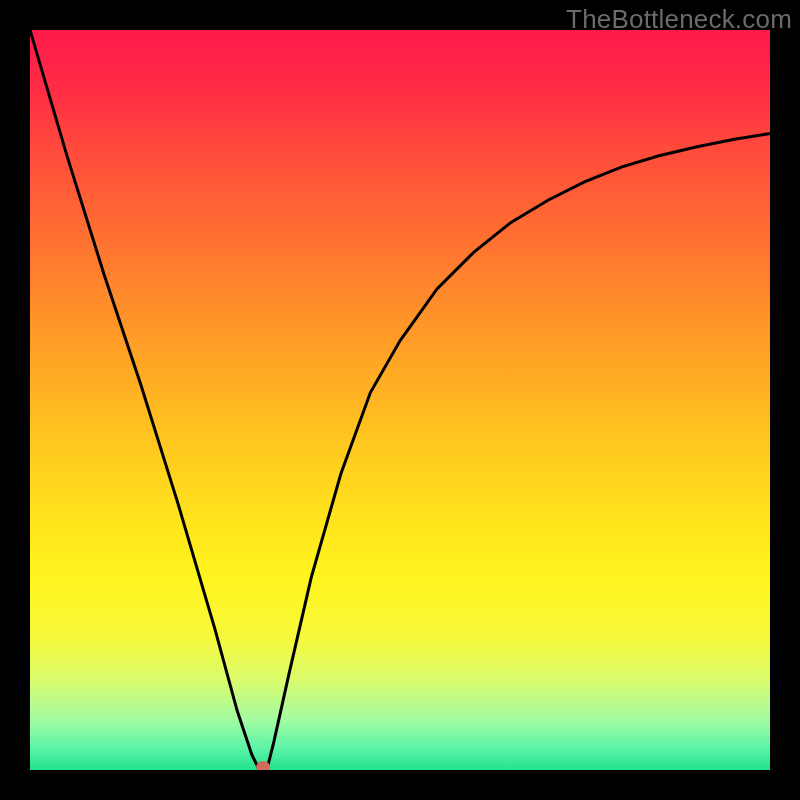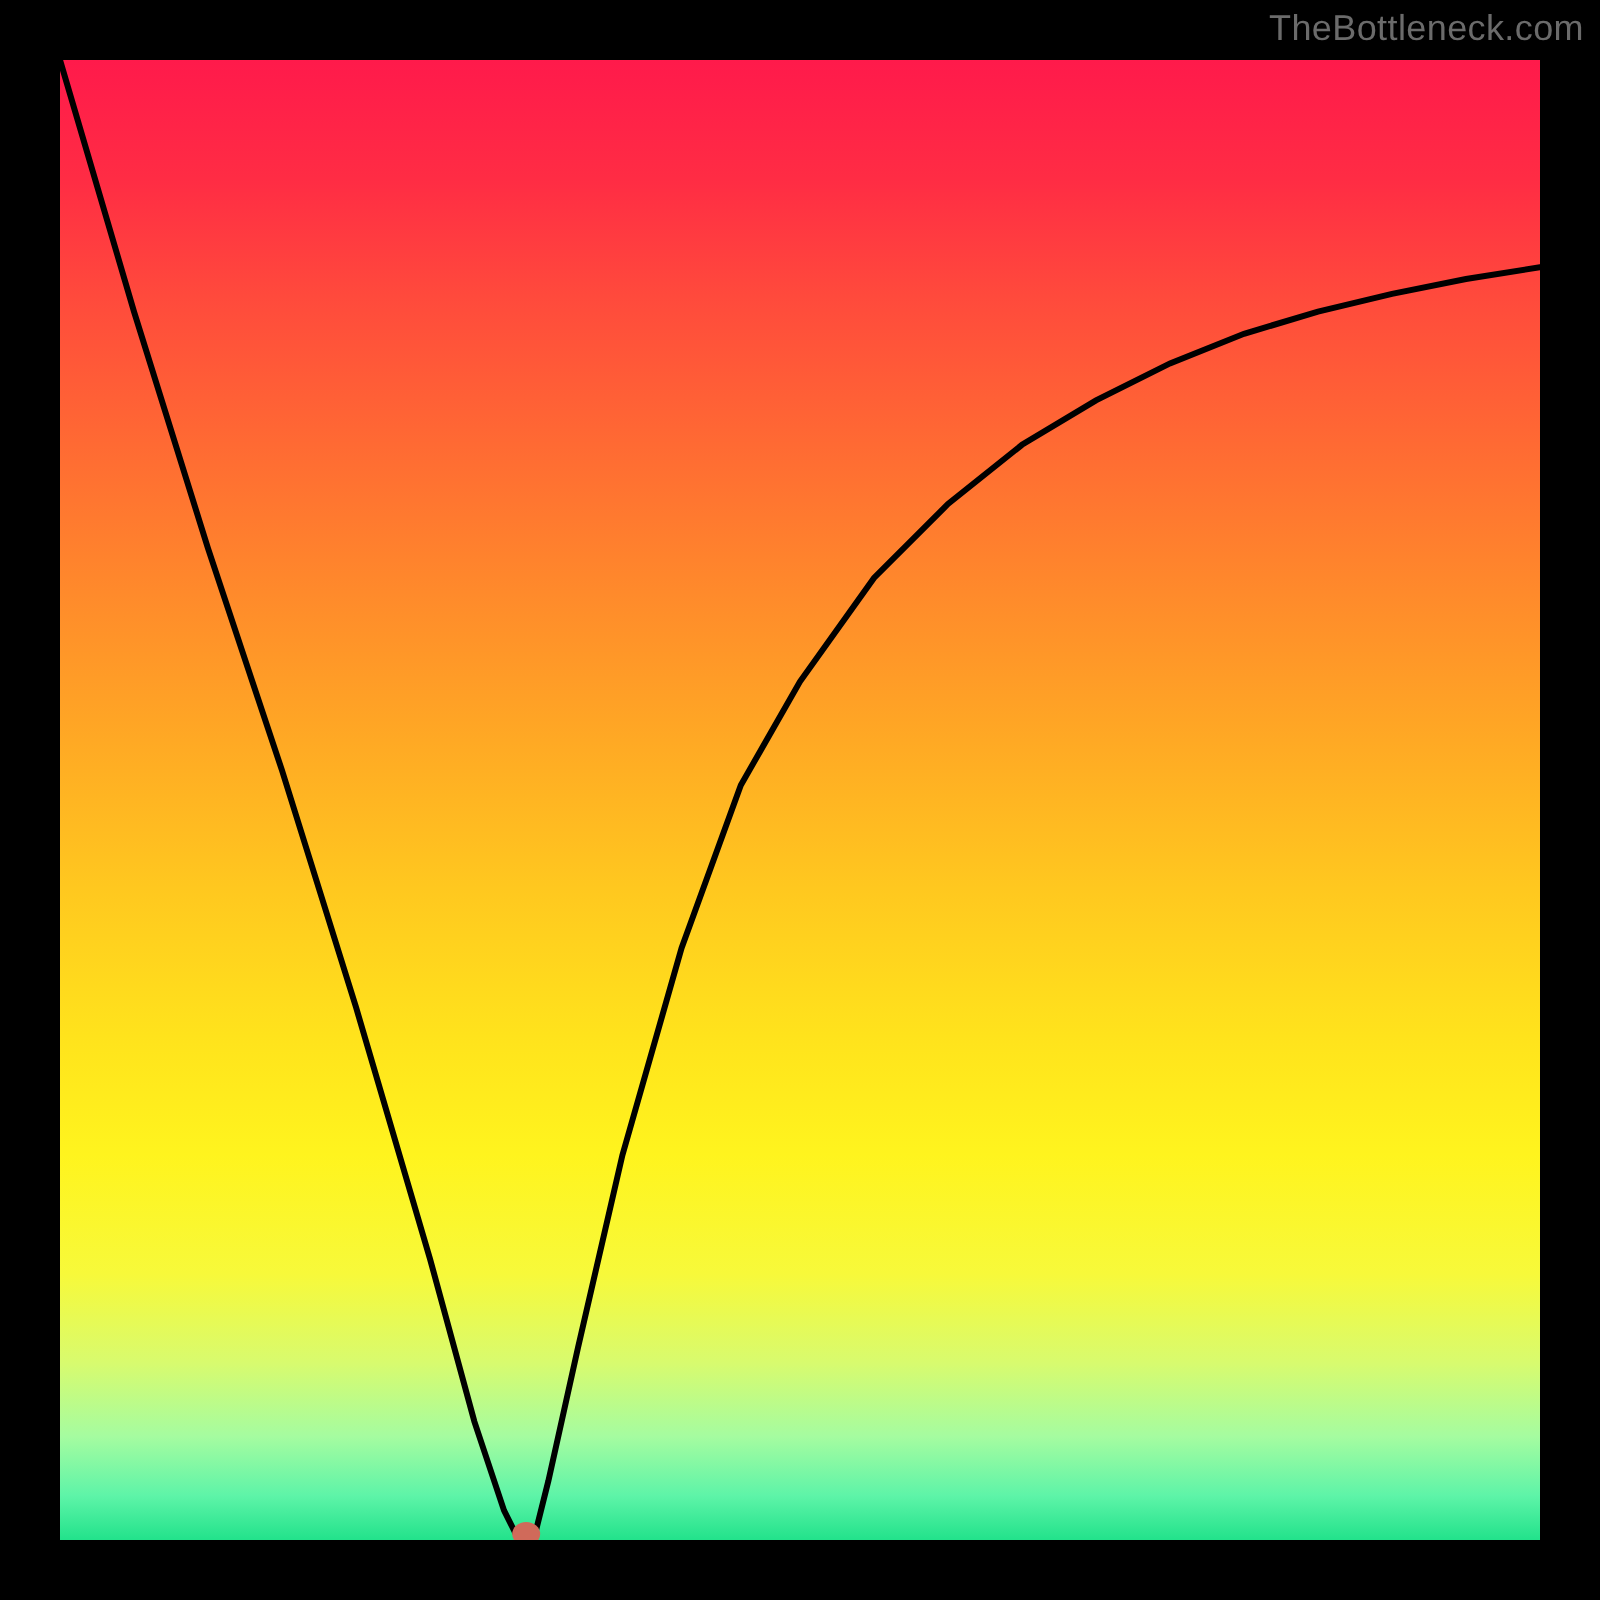--- a/index.html
+++ b/index.html
@@ -46,21 +46,21 @@
     left: 0;
     top: 0;
     width: 740px;
     height: 740px;
   }
   .watermark {
     position: absolute;
     top: 4px;
     right: 8px;
     color: #6b6b6b;
-    font-size: 18px;
+    font-size: 26px;
     font-weight: 500;
     letter-spacing: 0.2px;
   }
 </style>
 </head>
 <body>
 
 <div class="frame">
   <div class="plot-area">
     <svg class="curve-svg" viewBox="0 0 740 740" preserveAspectRatio="none">

